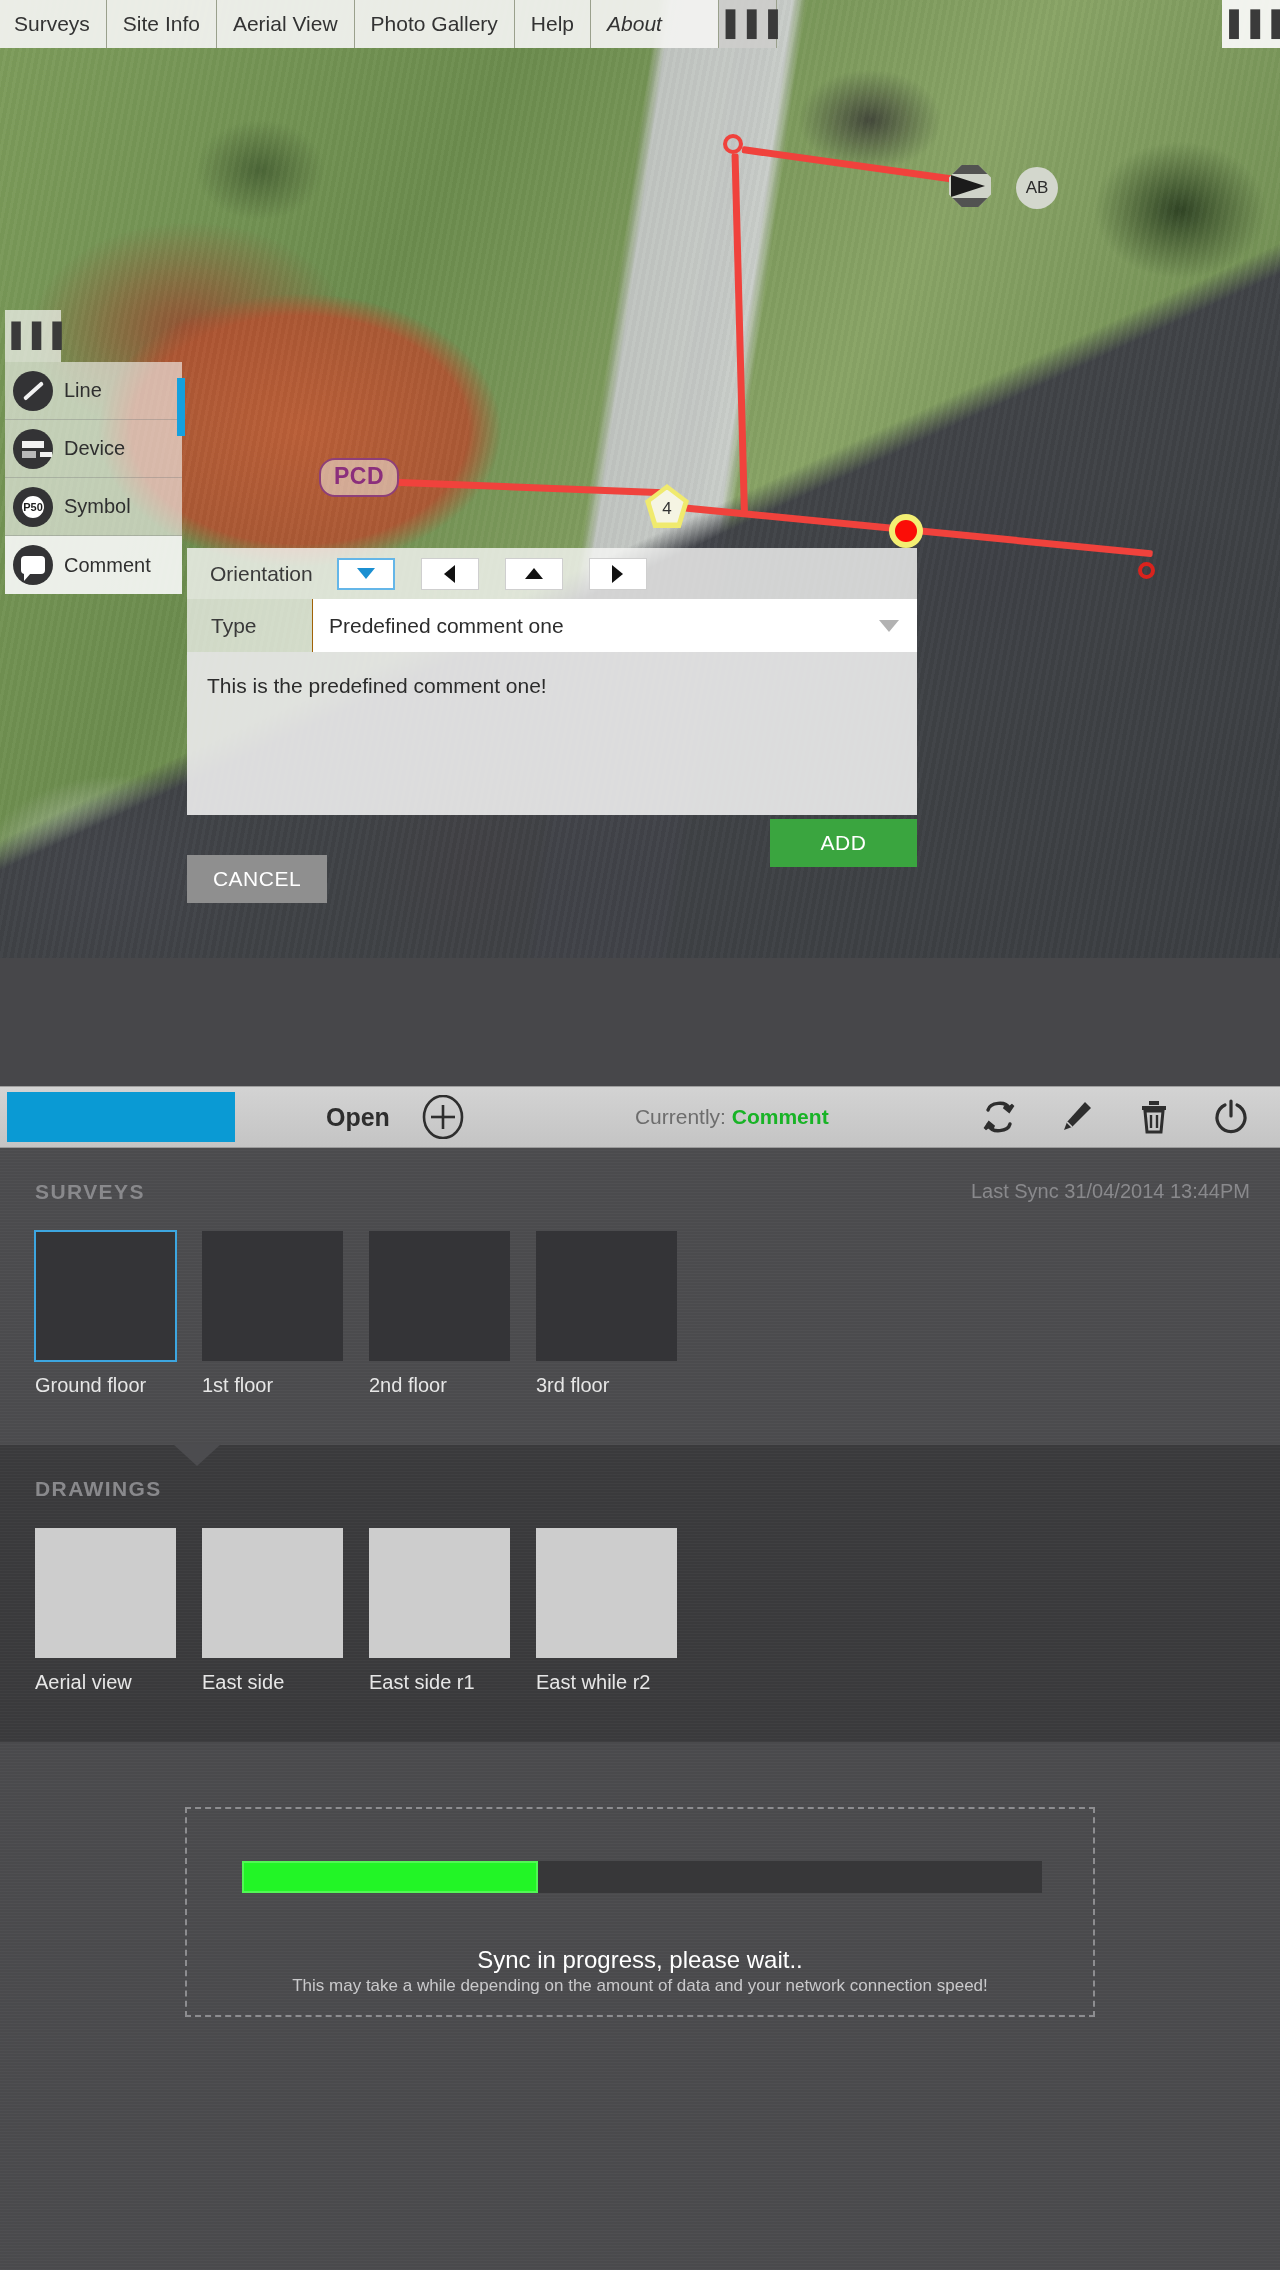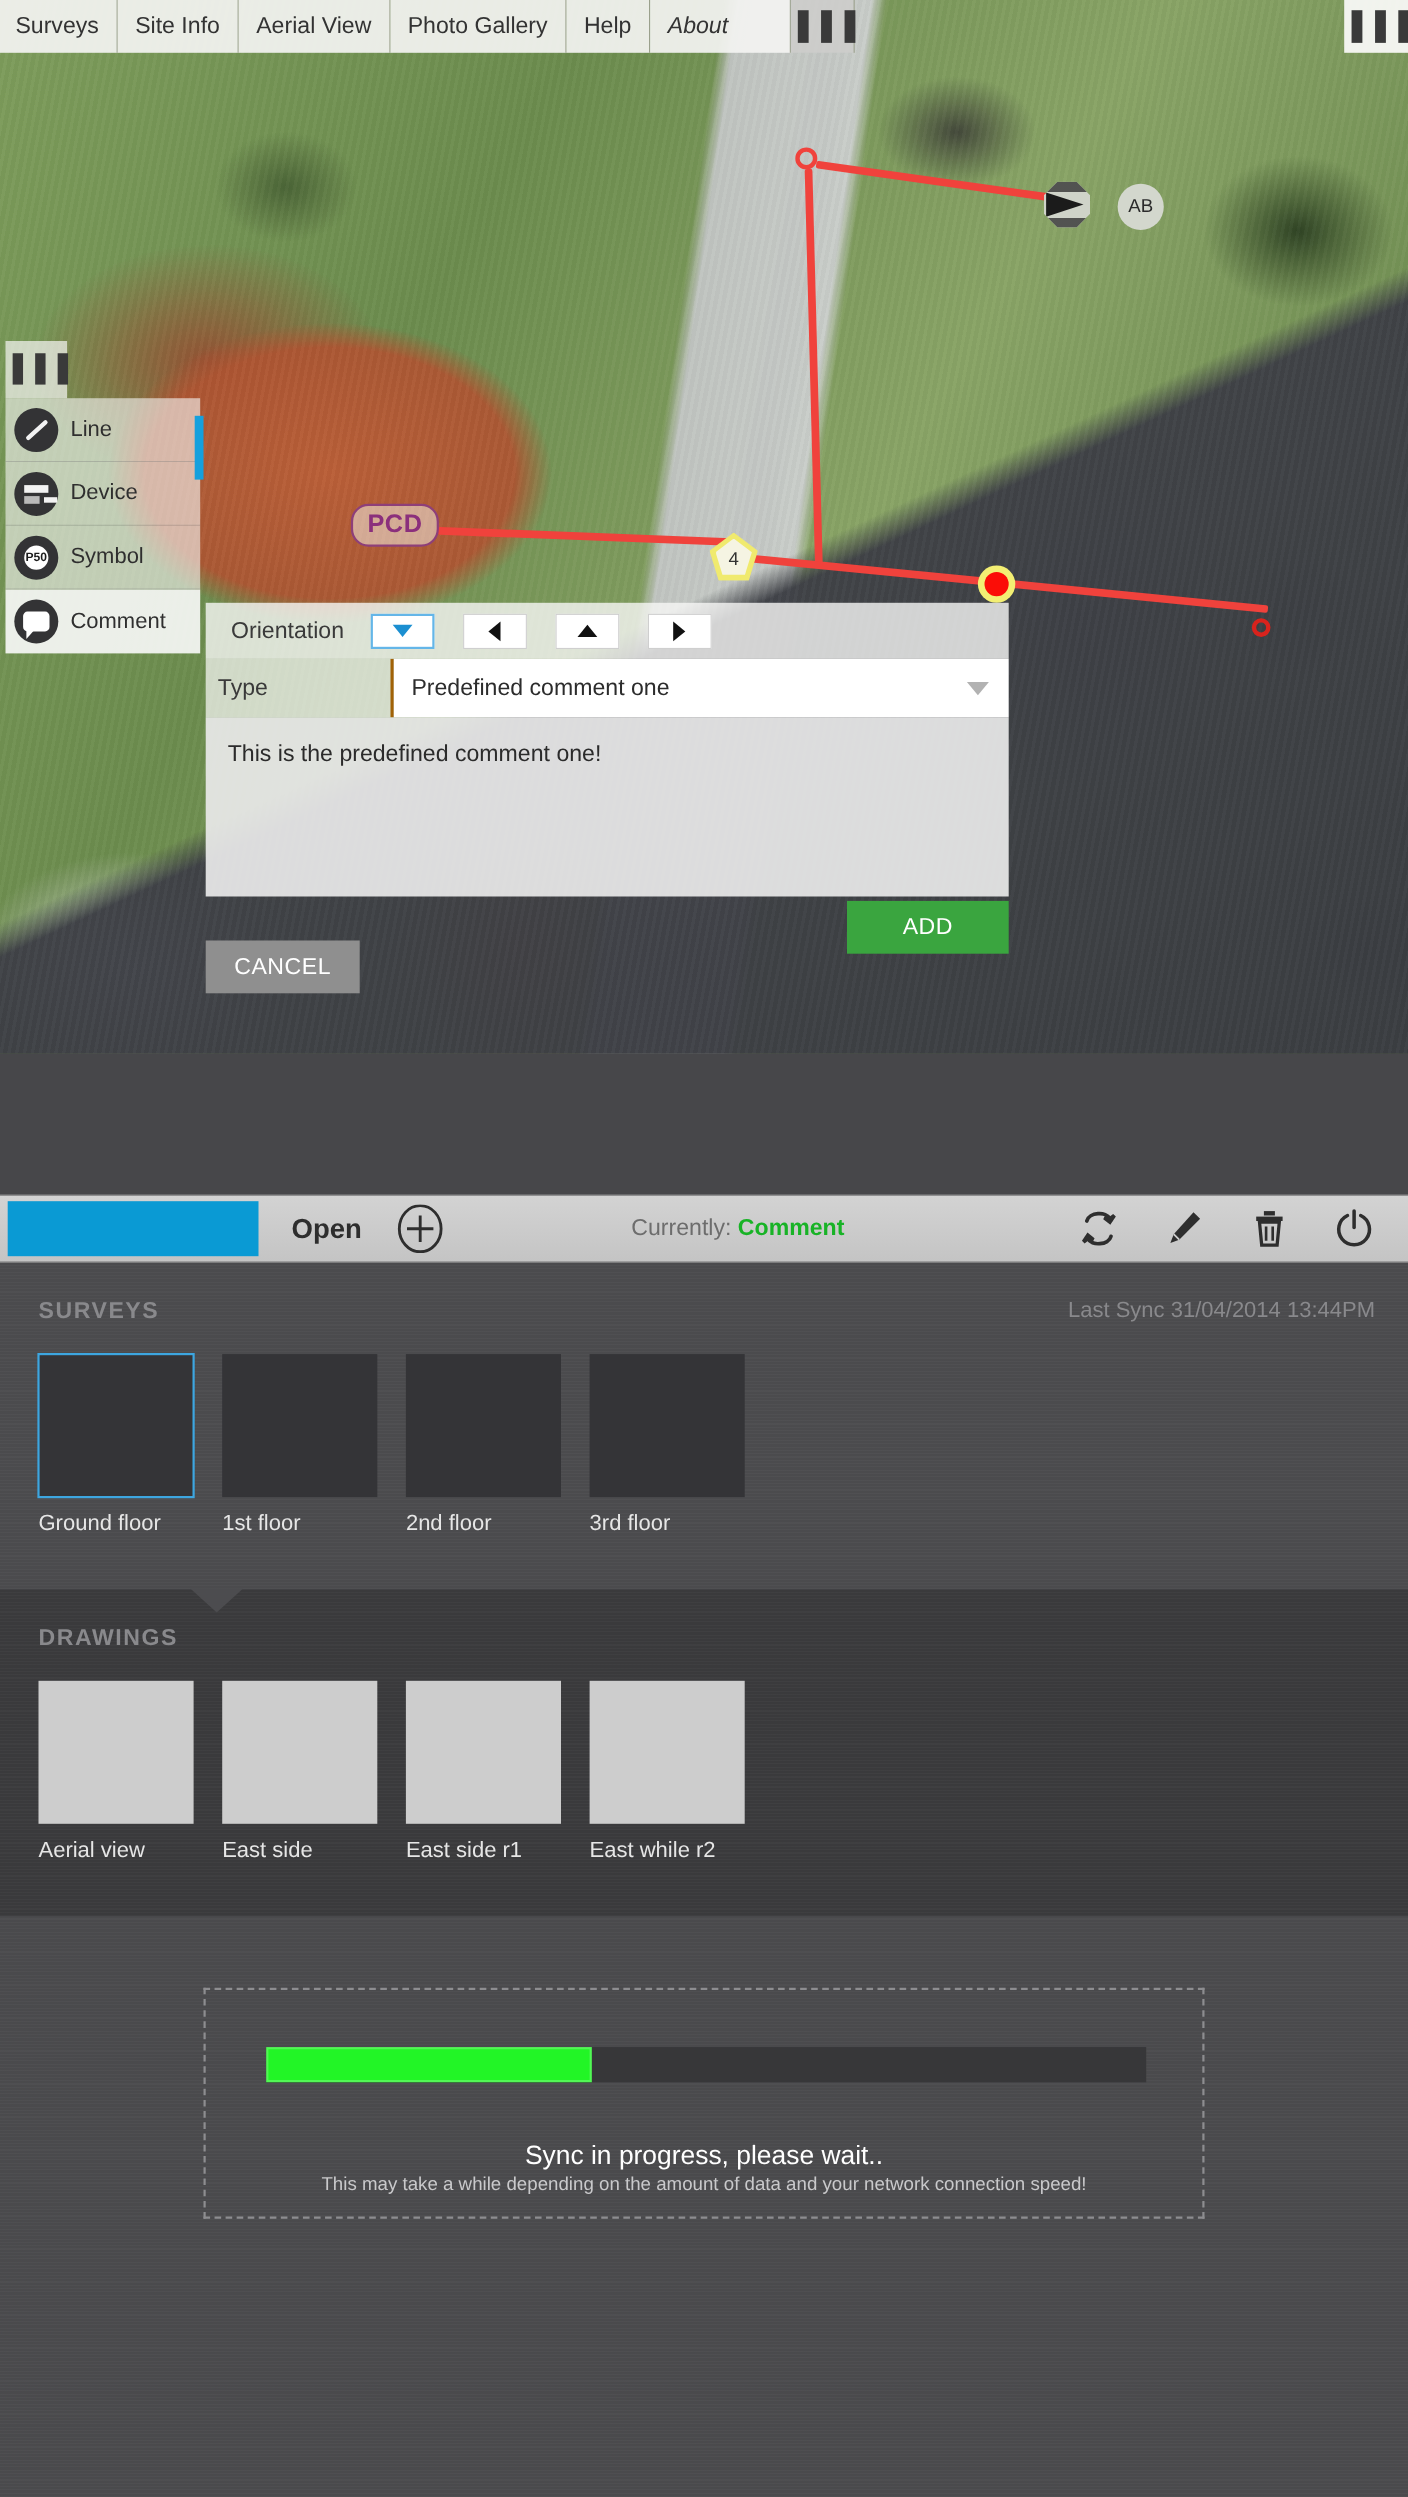--- a/index.html
+++ b/index.html
@@ -155,22 +155,22 @@
   }
   .spin.active { border: 2px solid #64b6e8; }
   .tri { width:0;height:0; }
   .tri-down { border-left: 9px solid transparent; border-right: 9px solid transparent; border-top: 11px solid #1b8fd1; }
   .tri-left { border-top: 9px solid transparent; border-bottom: 9px solid transparent; border-right: 11px solid #111; }
   .tri-right { border-top: 9px solid transparent; border-bottom: 9px solid transparent; border-left: 11px solid #111; }
   .tri-up { border-left: 9px solid transparent; border-right: 9px solid transparent; border-bottom: 11px solid #111; }
 
   .dlg-row-type { display: flex; height: 53px; }
   .type-lbl {
-    width: 171px; background: rgba(248,248,246,.72); display: flex; align-items: center;
-    padding-left: 11px; font-size: 21px; color: #3a3a3a; border-right: 3px solid #a16207;
+    width: 126px; background: rgba(248,248,246,.72); display: flex; align-items: center;
+    padding-left: 24px; font-size: 21px; color: #3a3a3a; border-right: 1px solid #a16207;
   }
   .type-sel {
     flex: 1; background: #fff; display: flex; align-items: center; justify-content: space-between;
     padding: 0 18px 0 16px; font-size: 21px; color: #2c2c2c;
   }
   .caret-grey { border-left: 10px solid transparent; border-right: 10px solid transparent; border-top: 12px solid #b2b2b2; }
 
   .dlg-text {
     height: 163px; background: rgba(232,232,232,.93);
     padding: 22px 0 0 20px; font-size: 21px; color: #2b2b2b;
@@ -191,21 +191,21 @@
   
   .panel { position: absolute; left: 0; top: 958px; width: 1280px; height: 1312px; background: #47474a; }
 
   .statusbar {
     position: absolute; left: 0; top: 128px; width: 1280px; height: 62px;
     background: linear-gradient(to bottom,#d3d3d3,#c4c4c4);
     border-top: 1px solid #9e9e9e; border-bottom: 1px solid #9a9a9a;
     display: flex; align-items: center;
   }
   .sb-swatch { width: 228px; height: 50px; margin-left: 7px; background: #0a9ad4; }
-  .sb-open { margin-left: 30px; font-size: 25px; font-weight: bold; color: #2e2e2e; }
+  .sb-open { margin-left: 91px; font-size: 25px; font-weight: bold; color: #2e2e2e; }
   .sb-plus { margin-left: 31px; width: 44px; height: 44px; position: relative; }
   .sb-plus svg { display:block; }
   .sb-currently { margin-left: 170px; font-size: 21px; color: #6d6d6d; }
   .sb-currently b { color: #18b326; }
   .sb-icons { margin-left: auto; display: flex; align-items: center; gap: 44px; padding-right: 32px; }
   .sb-icons svg { display: block; }
 
   .section { position: absolute; left: 0; width: 1280px; }
   .sec-surveys { top: 190px; height: 297px; background: #4c4c4f; }
   .sec-drawings { top: 487px; height: 297px; background: #3b3b3d; }

